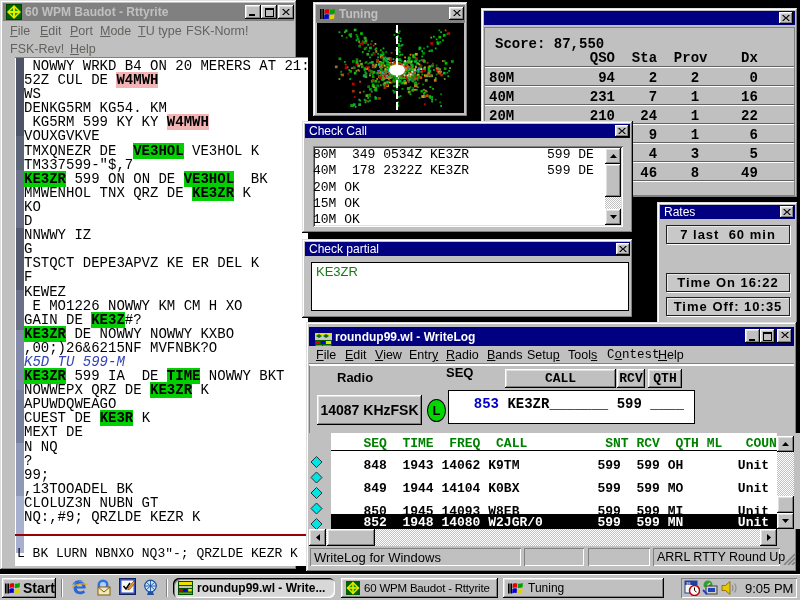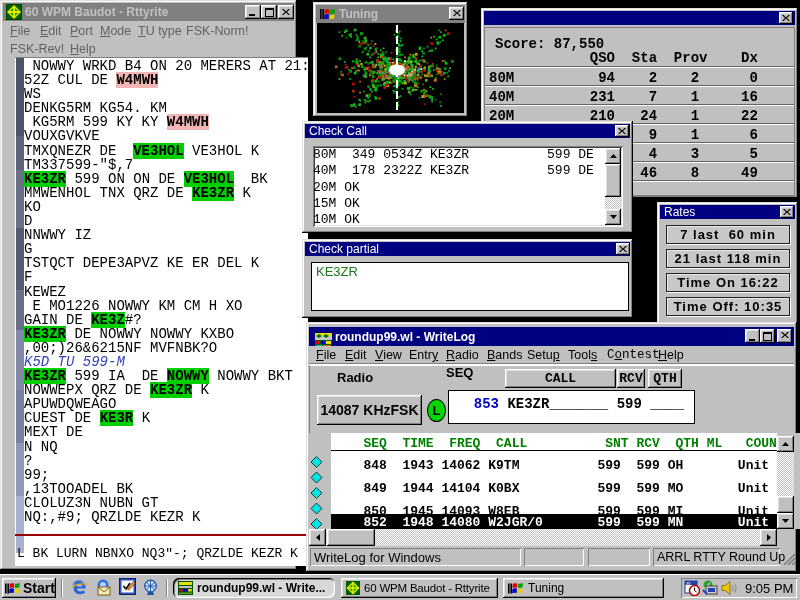--- a/index.html
+++ b/index.html
@@ -99,21 +99,21 @@
 NNWWY IZ
 G
 TSTQCT DEPE3APVZ KE ER DEL K
 F
 KEWEZ
  E MO1226 NOWWY KM CM H XO
 GAIN DE <span class="hg">KE3Z</span>#?
 <span class="hg">KE3ZR</span> DE NOWWY NOWWY KXBO
 ,00;)26&amp;6215NF MVFNBK?O
 <span class="bl">K5D TU 599-M</span>
-<span class="hg">KE3ZR</span> 599 IA  DE <span class="hg">NOWWY</span> NOWWY BKT
+<span class="hg">KE3ZR</span> 599 IA  DE <span class="hg">TIME</span> NOWWY BKT
 NOWWEPX QRZ DE <span class="hg">KE3ZR</span> K
 APUWDQWEAGO
 CUEST DE <span class="hg">KE3R</span> K
 MEXT DE
 N NQ
 ?
 99;
 ,13TOOADEL BK
 CLOLUZ3N NUBN GT
 NQ:,#9; QRZLDE KEZR K</pre>
@@ -1096,21 +1096,20 @@
 <div class="win" id="w-rates" style="left:657px;top:202px;width:141px;height:145px;z-index:2;">
   <div class="tb act small" style="top:3px;">
       <div class="ttl2" style="margin-left:4px;">Rates</div>
     </div>
   <div class="btn95" style="left:123px;top:4px;width:14px;height:12px;">
       <svg class="xglyph" width="8" height="7" viewBox="0 0 8 7">
         <path d="M0 0 L3 3 L0 6 L1.6 6 L4 3.6 L6.4 6 L8 6 L5 3 L8 0 L6.4 0 L4 2.4 L1.6 0 Z" fill="#000"></path>
       </svg>
     </div>
   <div class="rbtn" style="top:23px;">7 last  60 min</div>
-  <div class="rbtn" style="top:47px;">21 last 118 min</div>
   <div class="rbtn" style="top:71px;">Time On 16:22</div>
   <div class="rbtn" style="top:95px;">Time Off: 10:35</div>
 </div>
 
 <div class="win" id="w-ccall" style="left:302px;top:121px;width:331px;height:112px;z-index:3;">
   <div class="tb act small" style="top:3px;">
       <div class="ttl2" style="margin-left:4px;">Check Call</div>
     </div>
   <div class="btn95" style="left:313px;top:4px;width:14px;height:12px;">
       <svg class="xglyph" width="8" height="7" viewBox="0 0 8 7">

